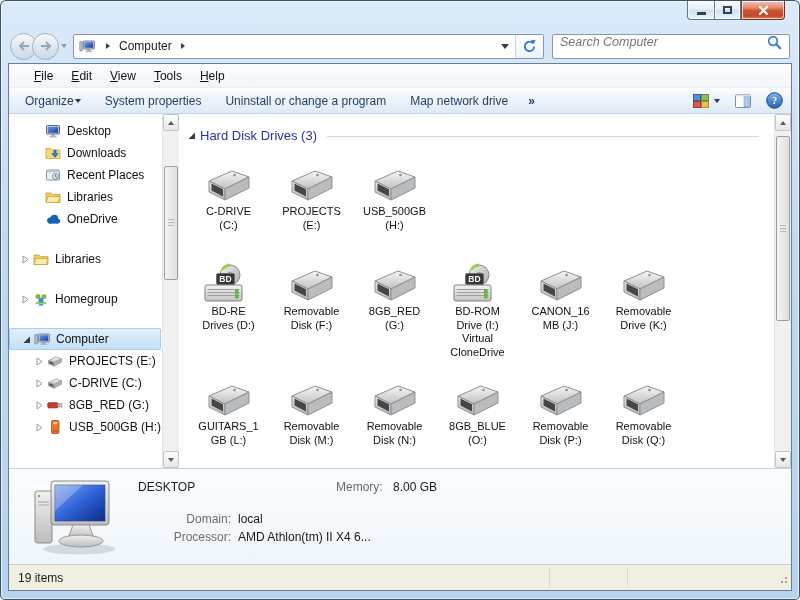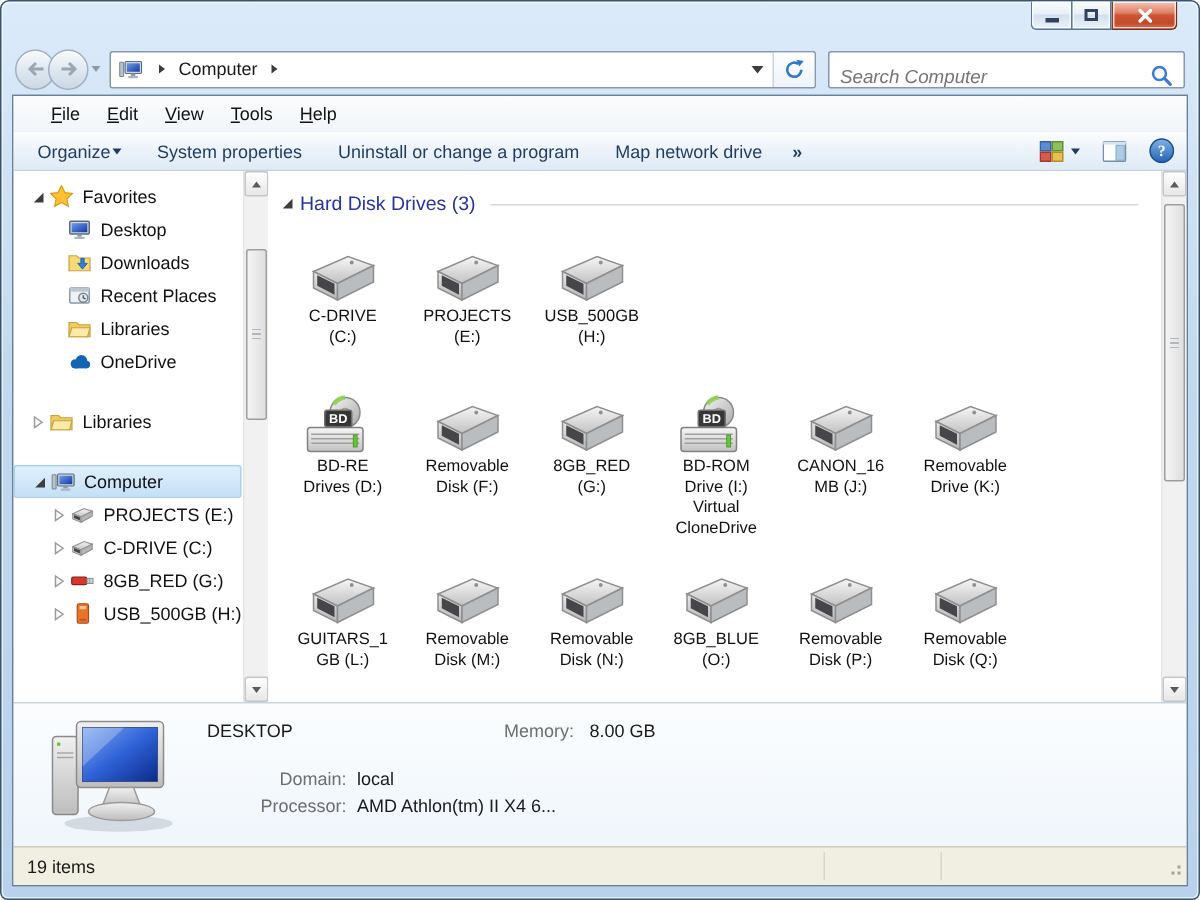--- a/index.html
+++ b/index.html
@@ -37,21 +37,21 @@
     display:flex; align-items:center; font-size:12px; color:#1a1a1a; overflow:hidden; }
   .addr-ico { margin:0 4px 0 5px; display:flex; }
   .crumb-sep { width:0; height:0; border-top:3.5px solid transparent; border-bottom:3.5px solid transparent; border-left:4px solid #3c3c3c; margin:0 7px; }
   .crumb { padding:2px 2px; }
   .addr-spacer { flex:1; }
   .addr-dd { width:20px; height:100%; display:flex; align-items:center; justify-content:center; }
   .tri-dn { width:0; height:0; border-left:4px solid transparent; border-right:4px solid transparent; border-top:5px solid #3c3c3c; }
   .refresh-btn { width:28px; height:100%; border-left:1px solid #c8d4e0; background:linear-gradient(#fdfeff,#eef4fa);
     display:flex; align-items:center; justify-content:center; }
   .searchbox { width:238px; height:25px; margin-left:8px; background:#fff; border:1px solid #8698ac; border-radius:2px;
-    display:flex; align-items:flex-end; }
+    display:flex; align-items:flex-start; }
   .searchbox input { flex:1; min-width:0; border:none; outline:none; background:transparent;
     font:italic 12.5px "Liberation Sans", sans-serif; color:#6e6e6e; padding:0 2px 0 7px; }
   .search-ico { padding:0 7px 0 2px; display:flex; }
 
   
   .client { position:absolute; top:63px; left:8px; right:8px; bottom:9px; border:1px solid #66809b;
     background:#fff; display:flex; flex-direction:column; overflow:hidden; }
 
   .menubar { height:23px; flex:none; background:linear-gradient(#fbfcfd,#f2f6fa); display:flex; align-items:center; padding-left:16px; font-size:12px; color:#111; }
   .menu-item { padding:3px 9px; }
@@ -279,35 +279,20 @@
               </svg>
             </span>
           </span>
         </span>
     </div>
 
     <div class="main">
 
       <div class="sidebar">
         <div id="sidebar-tree">
-            <div class="sb-row">
-    <span class="exp">
-                <svg width="9" height="9" viewBox="0 0 9 9">
-                  <polygon points="1.5,8 8,8 8,1.5" fill="#3c3c3c"></polygon>
-                </svg>
-              </span>
-    <span class="ic-slot" style="display:flex;margin-right:6px;">
-                <span style="display: flex;">
-                  <svg width="16" height="16" viewBox="0 0 16 16">
-                    <polygon points="8,0.8 10.3,5.4 15.3,6 11.6,9.5 12.6,14.5 8,12 3.4,14.5 4.4,9.5 0.7,6 5.7,5.4" fill="#ffc234" stroke="#d89a16" stroke-width="0.8"></polygon>
-                  </svg>
-                </span>
-              </span>
-    <span class="sb-label">Favorites</span>
-  </div>
             <div class="sb-row child">
 
     <span class="ic-slot" style="display:flex;margin-right:6px;">
                 <span style="display: flex;">
                   <svg width="16" height="16" viewBox="0 0 16 16">
                     <rect x="1.5" y="2.5" width="13" height="8.5" rx="0.8" fill="#c8d4de" stroke="#5c6b77"></rect>
                     <rect x="2.8" y="3.8" width="10.4" height="6" fill="url(#gScr)"></rect>
                     <rect x="6.5" y="11" width="3" height="1.8" fill="#8a98a5"></rect>
                     <rect x="4.5" y="12.8" width="7" height="1.6" rx="0.5" fill="#aab6c0"></rect>
                   </svg>
@@ -377,20 +362,40 @@
               </span>
     <span class="ic-slot" style="display:flex;margin-right:6px;">
                 <span style="display: flex;">
                   <svg width="16" height="16" viewBox="0 0 16 16">
                     <path d="M1,4 L6,4 L7.5,5.5 L15,5.5 L15,13.5 L1,13.5 Z" fill="#f0cb62" stroke="#c9a23e" stroke-width="0.8"></path>
                     <path d="M1,13.5 L2.8,7.5 L15,7.5 L13.4,13.5 Z" fill="#fde9a8" stroke="#c9a23e" stroke-width="0.8"></path>
                   </svg>
                 </span>
               </span>
     <span class="sb-label">Libraries</span>
+  </div>
+            <div class="sb-row root-gap">
+    <span class="exp">
+                <svg width="9" height="9" viewBox="0 0 9 9">
+                  <polygon points="2,1 7,4.5 2,8" fill="#ffffff" stroke="#9a9a9a"></polygon>
+                </svg>
+              </span>
+    <span class="ic-slot" style="display:flex;margin-right:6px;">
+                <span style="display: flex;">
+                  <svg width="16" height="16" viewBox="0 0 16 16">
+                    <circle cx="5" cy="5.6" r="2.1" fill="#7ac143" stroke="#4a8f28" stroke-width="0.5"></circle>
+                    <circle cx="11" cy="5.6" r="2.1" fill="#7ac143" stroke="#4a8f28" stroke-width="0.5"></circle>
+                    <circle cx="8" cy="9.4" r="2.3" fill="#3f8fd0" stroke="#2a6da8" stroke-width="0.5"></circle>
+                    <path d="M2.4,12.8 a2.7,2.7 0 0 1 5.2,0 Z" fill="#7ac143"></path>
+                    <path d="M8.4,12.8 a2.7,2.7 0 0 1 5.2,0 Z" fill="#7ac143"></path>
+                    <path d="M5.4,14.4 a2.7,2.7 0 0 1 5.2,0 Z" fill="#3f8fd0"></path>
+                  </svg>
+                </span>
+              </span>
+    <span class="sb-label">Homegroup</span>
   </div>
             <div class="sb-row root-gap selected">
     <span class="exp">
                 <svg width="9" height="9" viewBox="0 0 9 9">
                   <polygon points="1.5,8 8,8 8,1.5" fill="#3c3c3c"></polygon>
                 </svg>
               </span>
     <span class="ic-slot" style="display:flex;margin-right:6px;">
                 <span style="display: flex;">
                   <svg width="16" height="16" viewBox="0 0 16 16">

